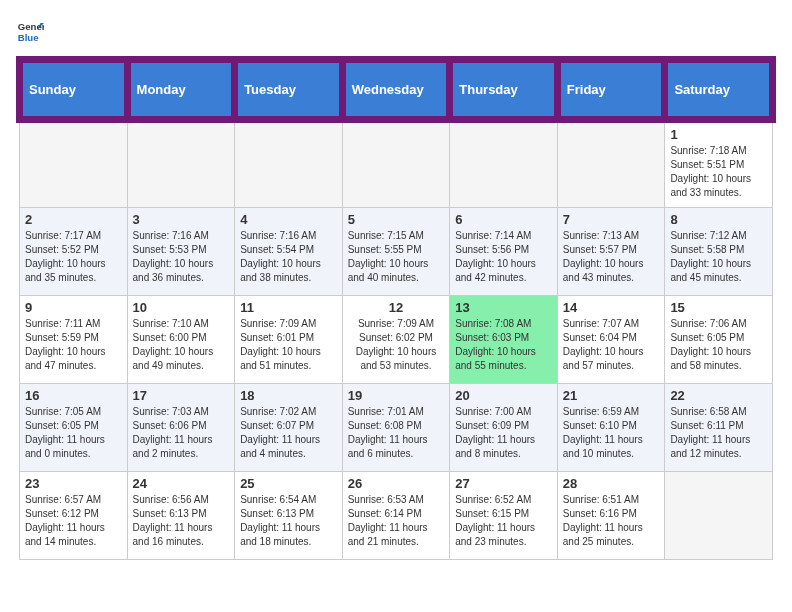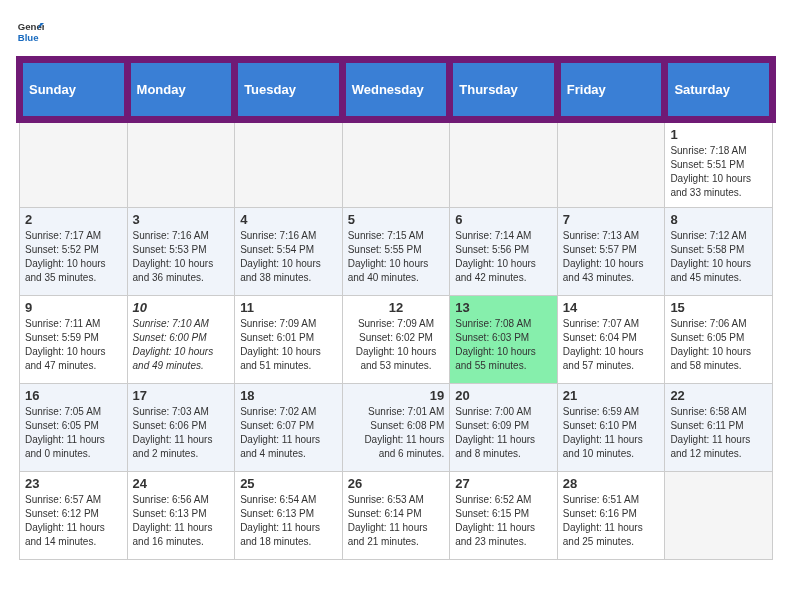--- a/index.html
+++ b/index.html
@@ -164,21 +164,21 @@
         <td style="background: rgb(240, 244, 250);">
           <div class="day-number">8</div>
           <div class="day-info">Sunrise: 7:12 AM<br>Sunset: 5:58 PM<br>Daylight: 10 hours and 45 minutes.</div>
         </td>
       </tr>
       <tr>
         <td style="background: rgb(255, 255, 255);">
           <div class="day-number">9</div>
           <div class="day-info">Sunrise: 7:11 AM<br>Sunset: 5:59 PM<br>Daylight: 10 hours and 47 minutes.</div>
         </td>
-        <td style="background: rgb(255, 255, 255); font-style: italic;">
+        <td style="background: rgb(255, 255, 255);">
           <div class="day-number">10</div>
           <div class="day-info">Sunrise: 7:10 AM<br>Sunset: 6:00 PM<br>Daylight: 10 hours and 49 minutes.</div>
         </td>
         <td style="background: rgb(255, 255, 255);">
           <div class="day-number">11</div>
           <div class="day-info">Sunrise: 7:09 AM<br>Sunset: 6:01 PM<br>Daylight: 10 hours and 51 minutes.</div>
         </td>
         <td style="background: rgb(255, 255, 255); text-align: center;">
           <div class="day-number">12</div>
           <div class="day-info">Sunrise: 7:09 AM<br>Sunset: 6:02 PM<br>Daylight: 10 hours and 53 minutes.</div>
@@ -202,21 +202,21 @@
           <div class="day-info">Sunrise: 7:05 AM<br>Sunset: 6:05 PM<br>Daylight: 11 hours and 0 minutes.</div>
         </td>
         <td style="background: rgb(240, 244, 250);">
           <div class="day-number">17</div>
           <div class="day-info">Sunrise: 7:03 AM<br>Sunset: 6:06 PM<br>Daylight: 11 hours and 2 minutes.</div>
         </td>
         <td style="background: rgb(240, 244, 250);">
           <div class="day-number">18</div>
           <div class="day-info">Sunrise: 7:02 AM<br>Sunset: 6:07 PM<br>Daylight: 11 hours and 4 minutes.</div>
         </td>
-        <td style="background: rgb(240, 244, 250); text-align: right;">
+        <td style="background: rgb(240, 244, 250);">
           <div class="day-number">19</div>
           <div class="day-info">Sunrise: 7:01 AM<br>Sunset: 6:08 PM<br>Daylight: 11 hours and 6 minutes.</div>
         </td>
         <td style="background: rgb(240, 244, 250);">
           <div class="day-number">20</div>
           <div class="day-info">Sunrise: 7:00 AM<br>Sunset: 6:09 PM<br>Daylight: 11 hours and 8 minutes.</div>
         </td>
         <td style="background: rgb(240, 244, 250);">
           <div class="day-number">21</div>
           <div class="day-info">Sunrise: 6:59 AM<br>Sunset: 6:10 PM<br>Daylight: 11 hours and 10 minutes.</div>

